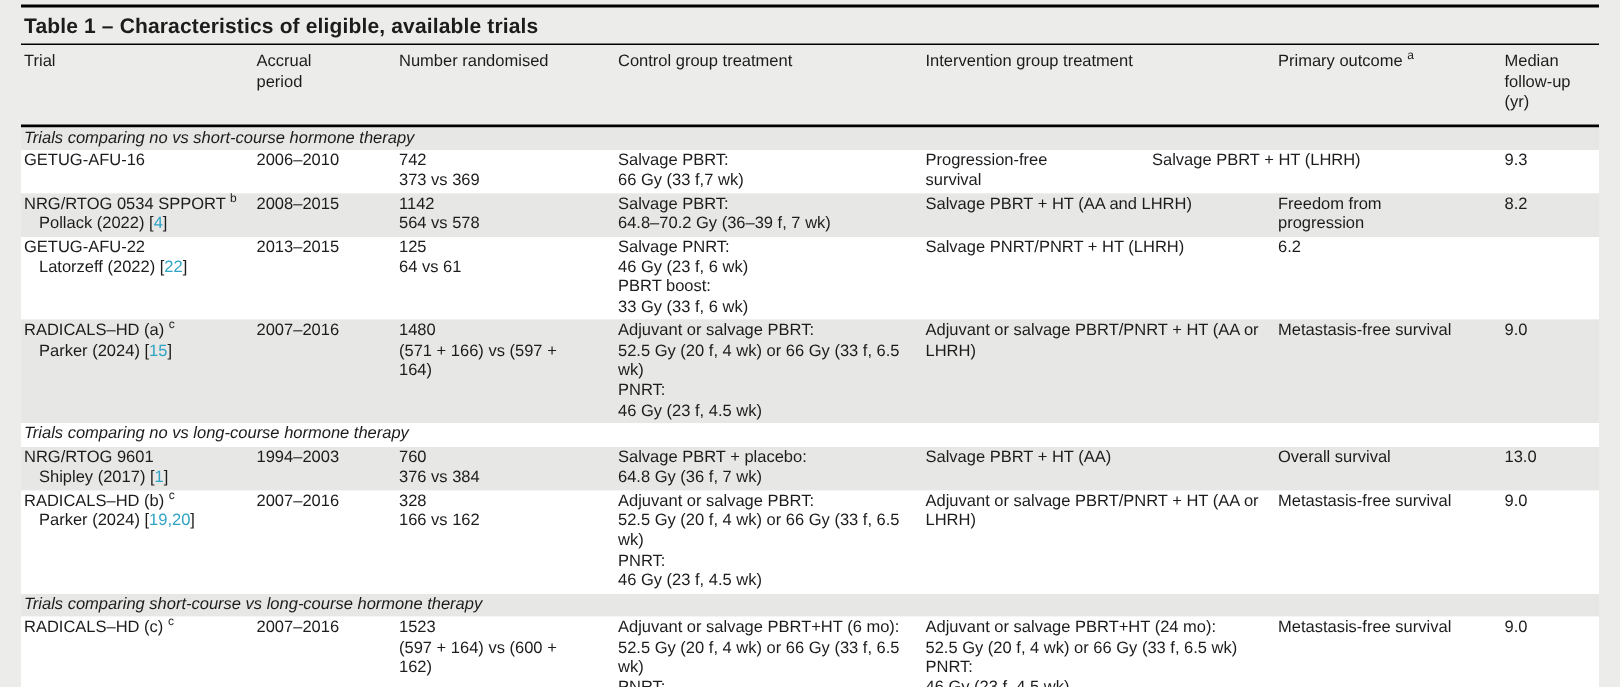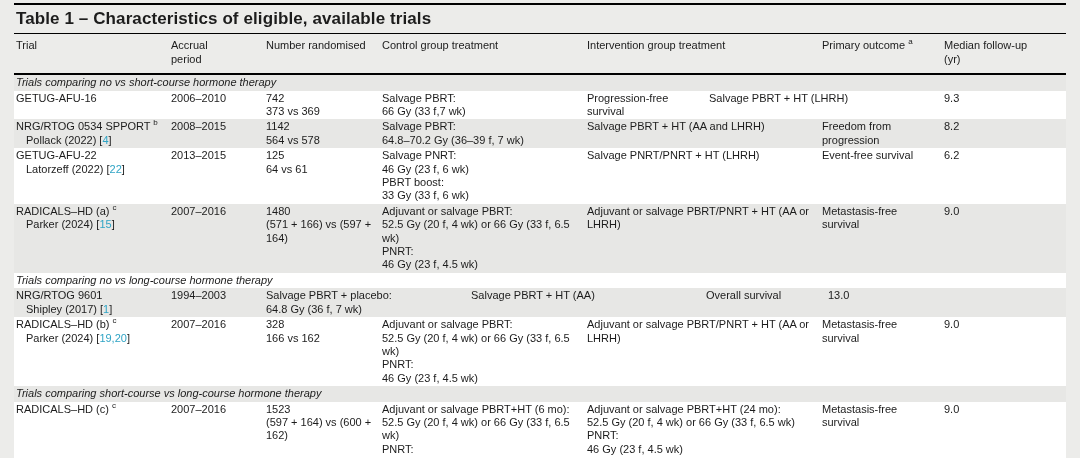--- a/index.html
+++ b/index.html
@@ -5,42 +5,42 @@
   html,body{margin:0;padding:0;}
   body{
     width:1080px;height:458px;overflow:hidden;
     background:#ececea;
     font-family:"Liberation Sans","DejaVu Sans",sans-serif;
     font-size:11px;color:#1c1c1c;
     -webkit-font-smoothing:antialiased;
   }
   .wrap{margin:0 14px;padding-top:3px;}
   .rule-top{height:2px;background:#000;}
-  .table-title{font-weight:bold;font-size:17px;padding:4px 2px 4px 2px;letter-spacing:.1px;}
+  .table-title{font-weight:bold;font-size:14px;padding:4px 2px 4px 2px;letter-spacing:.1px;}
   .rule-thin{height:1px;background:#000;}
   .rule-thick{height:2px;background:#000;}
 
   .hdr-row{display:flex;align-items:flex-start;padding:5px 0 7px 0;}
   .hdr-cell{white-space:pre-line;line-height:13.5px;padding-right:8px;box-sizing:border-box;}
 
   .body-row{display:flex;align-items:flex-start;}
   .body-row.shade{background:#e7e7e5;}
   .body-row.plain{background:#ffffff;}
   .cell{white-space:pre-line;line-height:13.4px;padding:1px 8px 1px 0;box-sizing:border-box;}
 
   .section-row{font-style:italic;line-height:13.5px;padding:1px 0 1px 2px;}
   .section-row.shade{background:#e7e7e5;}
   .section-row.plain{background:#ffffff;}
 
   .c1{width:157px;padding-left:2px;}
   .c2{width:95px;}
-  .c3{width:116px;}
+  .c3{width:146px;}
   .c4{width:205px;}
   .c5{width:235px;}
-  .c6{width:122px;}
+  .c6{width:151px;}
   .c7{flex:1;}
 
   .trial-citation{padding-left:10px;white-space:pre-line;}
   sup{font-size:8px;line-height:0;vertical-align:super;}
   .ref{color:#2fa4c5;}
 </style>
 </head>
 <body>
 
 <div class="wrap">
@@ -88,21 +88,20 @@
       <div class="body-row plain">
         <div class="cell c1"><div>GETUG-AFU-22</div><div class="trial-citation">Latorzeff (2022) [<span class="ref">22</span>]</div></div>
         <div class="cell c2">2013–2015</div>
         <div class="cell c3">125
 64 vs 61</div>
         <div class="cell c4">Salvage PNRT:
 46 Gy (23 f, 6 wk)
 PBRT boost:
 33 Gy (33 f, 6 wk)</div>
         <div class="cell c5">Salvage PNRT/PNRT + HT (LHRH)</div>
-        <div class="cell c6">Event-free survival</div>
         <div class="cell c7">6.2</div>
       </div>
       <div class="body-row shade">
         <div class="cell c1"><div>RADICALS–HD (a) <sup>c</sup></div><div class="trial-citation">Parker (2024) [<span class="ref">15</span>]</div></div>
         <div class="cell c2">2007–2016</div>
         <div class="cell c3">1480
 (571 + 166) vs (597 +
 164)</div>
         <div class="cell c4">Adjuvant or salvage PBRT:
 52.5 Gy (20 f, 4 wk) or 66 Gy (33 f, 6.5
@@ -111,20 +110,22 @@
 46 Gy (23 f, 4.5 wk)</div>
         <div class="cell c5">Adjuvant or salvage PBRT/PNRT + HT (AA or
 LHRH)</div>
         <div class="cell c6">Metastasis-free survival</div>
         <div class="cell c7">9.0</div>
       </div>
       <div class="section-row plain">Trials comparing no vs long-course hormone therapy</div>
       <div class="body-row shade">
         <div class="cell c1"><div>NRG/RTOG 9601</div><div class="trial-citation">Shipley (2017) [<span class="ref">1</span>]</div></div>
         <div class="cell c2">1994–2003</div>
+        <div class="cell c3">760
+376 vs 384</div>
         <div class="cell c4">Salvage PBRT + placebo:
 64.8 Gy (36 f, 7 wk)</div>
         <div class="cell c5">Salvage PBRT + HT (AA)</div>
         <div class="cell c6">Overall survival</div>
         <div class="cell c7">13.0</div>
       </div>
       <div class="body-row plain">
         <div class="cell c1"><div>RADICALS–HD (b) <sup>c</sup></div><div class="trial-citation">Parker (2024) [<span class="ref">19,20</span>]</div></div>
         <div class="cell c2">2007–2016</div>
         <div class="cell c3">328

